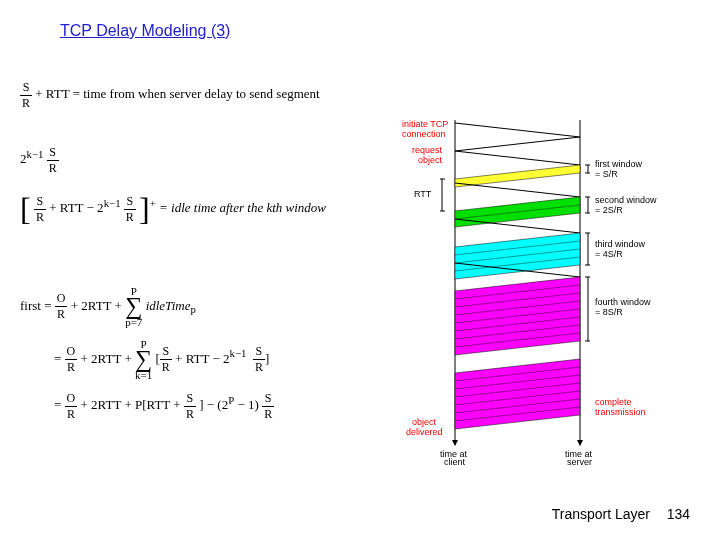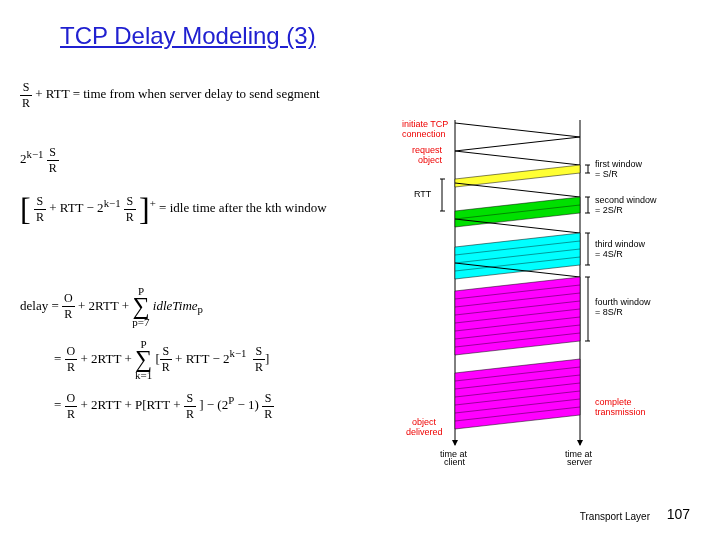--- a/index.html
+++ b/index.html
@@ -9,21 +9,21 @@
     height: 540px;
     font-family: "Comic Sans MS", sans-serif;
     background: white;
     position: relative;
     overflow: hidden;
   }
   .title {
     position: absolute;
     top: 22px;
     left: 60px;
-    font-size: 24px;
+    font-size: 16px;
     color: #2020d0;
     text-decoration: underline;
     font-weight: normal;
   }
   .eq-area {
     position: absolute;
     top: 76px;
     left: 20px;
     width: 380px;
     font-family: "Times New Roman", serif;
@@ -65,21 +65,21 @@
   .labeltxt {
     font-family: Arial, sans-serif;
     font-size: 9px;
   }
   .redtxt { fill: #e00; }
   .blktxt { fill: #000; }
   .footer-label {
     position: absolute;
     bottom: 18px;
     right: 70px;
-    font-size: 10px;
+    font-size: 14px;
   }
   .footer-num {
     position: absolute;
     bottom: 18px;
     right: 30px;
     font-size: 14px;
     font-family: Arial, sans-serif;
   }
 </style>
 </head>
@@ -95,25 +95,25 @@
 
   <div class="eq-line" style="margin-top:34px">
     <span>2</span><sup>k−1</sup>&nbsp;<span class="frac"><span class="num">S</span><span class="den">R</span></span>
   </div>
 
   <div class="eq-line" style="margin-top:18px">
     <span class="bigbr">[</span>
     <span class="frac"><span class="num">S</span><span class="den">R</span></span>
     <span> + RTT − 2</span><sup>k−1</sup>&nbsp;<span class="frac"><span class="num">S</span><span class="den">R</span></span>
     <span class="bigbr">]</span><sup>+</sup>
-    <span style=""> = idle time after the kth window</span>
+    <span style="font-style:italic"> = idle time after the kth window</span>
   </div>
 
   <div class="eq-line" style="margin-top:60px">
-    <span>delay = </span>
+    <span>first = </span>
     <span class="frac"><span class="num">O</span><span class="den">R</span></span>
     <span> + 2RTT + </span>
     <span class="sumsym"><span>P</span><span class="sumchar">∑</span><span>p=7</span></span>
     <i> idleTime</i><sub>p</sub>
   </div>
 
   <div class="eq-line" style="margin-top:10px;margin-left:34px">
     <span> = </span>
     <span class="frac"><span class="num">O</span><span class="den">R</span></span>
     <span> + 2RTT + </span>
@@ -216,13 +216,13 @@
   <text x="12" y="310" class="labeltxt redtxt">object</text>
   <text x="6" y="320" class="labeltxt redtxt">delivered</text>
 
   <text x="40" y="342" class="labeltxt blktxt">time at</text>
   <text x="44" y="350" class="labeltxt blktxt">client</text>
   <text x="165" y="342" class="labeltxt blktxt">time at</text>
   <text x="167" y="350" class="labeltxt blktxt">server</text>
 </svg>
 
 <div class="footer-label">Transport Layer</div>
-<div class="footer-num">107</div>
+<div class="footer-num">134</div>
 
 </body></html>

